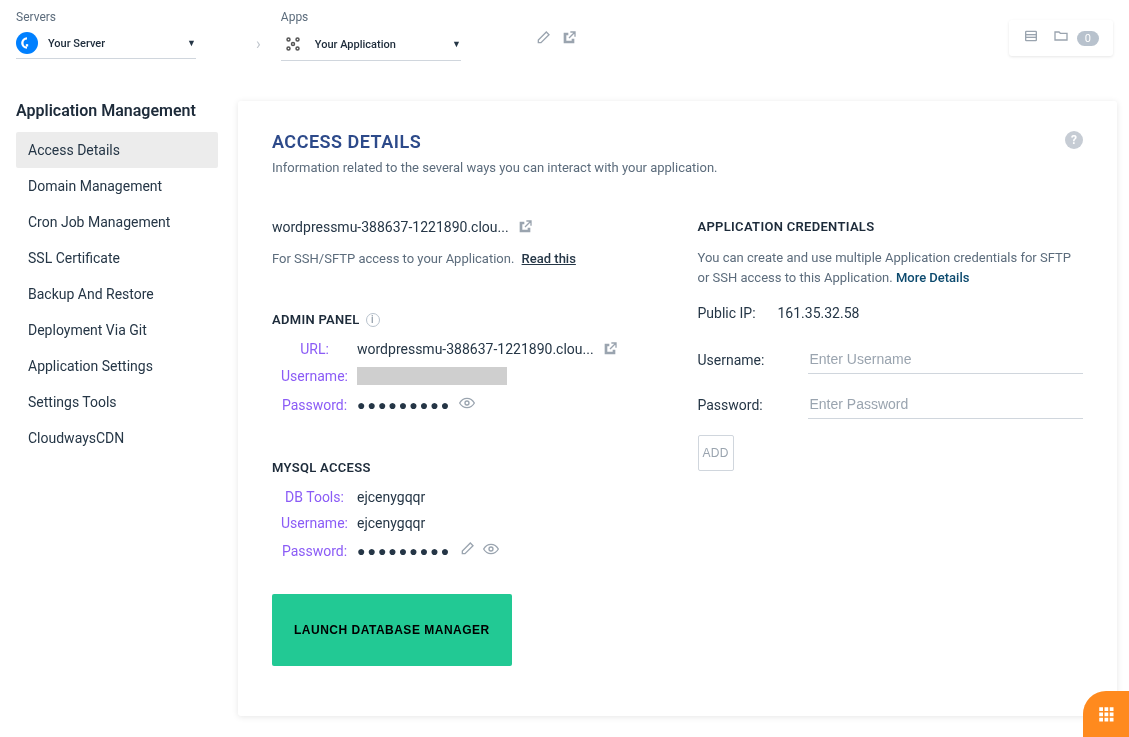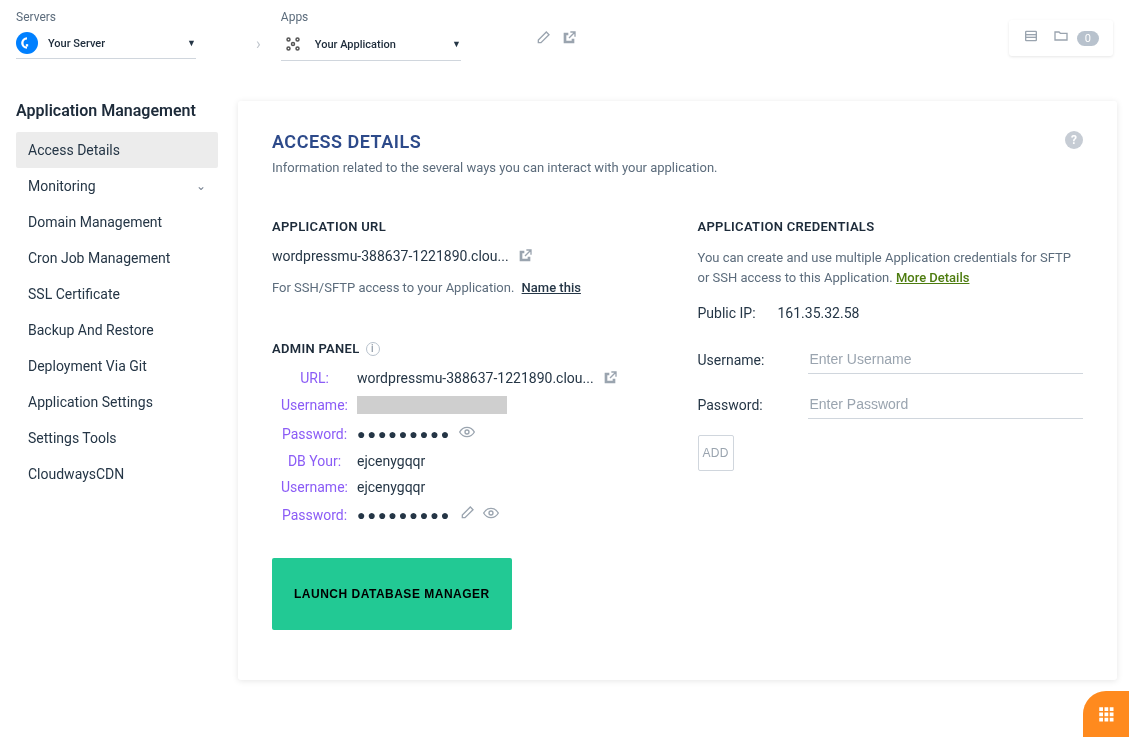--- a/index.html
+++ b/index.html
@@ -39,21 +39,21 @@
 .small-note .u { text-decoration:underline; color:#253646; font-weight:500; cursor:pointer; margin-left:4px;}
 .kv { display:flex; align-items:center; margin-bottom:10px; font-size:14px;}
 .kv .k { width: 85px; color:#8b5cf6;text-align:center;}
 .kv .v { color:#253646;}
 .masked-bar { width:150px; height:18px; background:#cfcfcf; }
 .dots { letter-spacing:2px; font-size:14px; color:#253646;}
 .eye-ic, .pencil-ic { color:#9aa4af; margin-left:8px; font-size:14px; cursor:pointer;}
 .info-ic { width:14px;height:14px;border-radius:50%;border:1px solid #b8c2cd;display:inline-flex;align-items:center;justify-content:center;font-size:10px;color:#9aa4af;}
 .launch-btn { margin-top:24px; background:#22c994; color:#000000; border:none; padding:29px 22px; font-size:12px; font-weight:600; letter-spacing:0.5px; cursor:pointer; border-radius:2px;}
 .cred-note { color:#5c6c7c; font-size:13px; line-height:1.5;}
-.cred-note .u { text-decoration:underline; color:#4d7c0f; font-weight:500; cursor:pointer;}
+.cred-note .u { color:#0c4a6e; font-weight:500; cursor:pointer;}
 .pip-row { display:flex; margin-top:18px; font-size:14px;}
 .pip-row .k { width:80px;}
 .cred-form { margin-top:24px;}
 .field-row { display:flex; align-items:center; margin-bottom:16px;}
 .field-row label { width:110px; font-size:14px; color:#253646;}
 .field-row input { flex:1; border:none; border-bottom:1px solid #d0d6dd; padding:6px 2px; font-size:14px; outline:none; color:#253646;}
 .field-row input::placeholder { color:#9aa4af;}
 .add-btn { background:#fff; border:1px solid #d0d6dd; color:#9aa4af; padding:10px 4px; font-size:12px; font-weight:500; letter-spacing:0.3px; cursor:pointer; border-radius:2px;}
 .section-gap { margin-top: 46px;}
 .fab { position:fixed; right:0; bottom:0; width:46px;height:46px; background:#ff8a1e; border-top-left-radius:23px; display:flex; align-items:center; justify-content:center; color:#fff;}
@@ -125,24 +125,20 @@
   </div>
 </div>
 
 <div class="main">
   <div class="sidebar">
     <h2>Application Management</h2>
     <div class="menu-item active">
         <span>Access Details</span>
       </div>
     <div class="menu-item">
-        <span>Monitoring</span>
-        <span class="chev">⌄</span>
-      </div>
-    <div class="menu-item">
         <span>Domain Management</span>
       </div>
     <div class="menu-item">
         <span>Cron Job Management</span>
       </div>
     <div class="menu-item">
         <span>SSL Certificate</span>
       </div>
     <div class="menu-item">
         <span>Backup And Restore</span>
@@ -166,32 +162,31 @@
       <div>
         <div class="panel-title">ACCESS DETAILS</div>
         <div class="panel-sub">Information related to the several ways you can interact with your application.</div>
       </div>
       <div class="help-circle">?</div>
     </div>
 
     <div class="columns">
       <div class="col-left">
         
-        <div class="section-h">APPLICATION URL</div>
         <div class="url-row">
           <span>wordpressmu-388637-1221890.clou...</span>
           <span class="ext-link">
             <svg class="icon" viewBox="0 0 24 24" fill="none" stroke="currentColor" stroke-width="2">
                 <path d="M14 3h7v7M21 3l-9 9M5 5h5v2H7v10h10v-3h2v5H5V5z"></path>
               </svg>
           </span>
         </div>
         <div class="small-note">
           <span>For SSH/SFTP access to your Application.</span>
-          <span class="u">Name this</span>
+          <span class="u">Read this</span>
         </div>
 
         
         <div class="section-h section-gap">
           <span>ADMIN PANEL</span>
           <span class="info-ic">i</span>
         </div>
         <div class="kv">
           <span class="k">URL:</span>
           <span class="v">wordpressmu-388637-1221890.clou...</span>
@@ -210,22 +205,23 @@
           <span class="dots">●●●●●●●●●</span>
           <span class="eye-ic">
             <svg class="icon" viewBox="0 0 24 24" fill="none" stroke="currentColor" stroke-width="2">
                 <path d="M1 12s4-7 11-7 11 7 11 7-4 7-11 7S1 12 1 12z"></path>
                 <circle cx="12" cy="12" r="3"></circle>
               </svg>
           </span>
         </div>
 
         
-        <div class="kv">
-          <span class="k">DB Your:</span>
+        <div class="section-h section-gap">MYSQL ACCESS</div>
+        <div class="kv">
+          <span class="k">DB Tools:</span>
           <span class="v">ejcenygqqr</span>
         </div>
         <div class="kv">
           <span class="k">Username:</span>
           <span class="v">ejcenygqqr</span>
         </div>
         <div class="kv">
           <span class="k">Password:</span>
           <span class="dots">●●●●●●●●●</span>
           <span class="pencil-ic">

